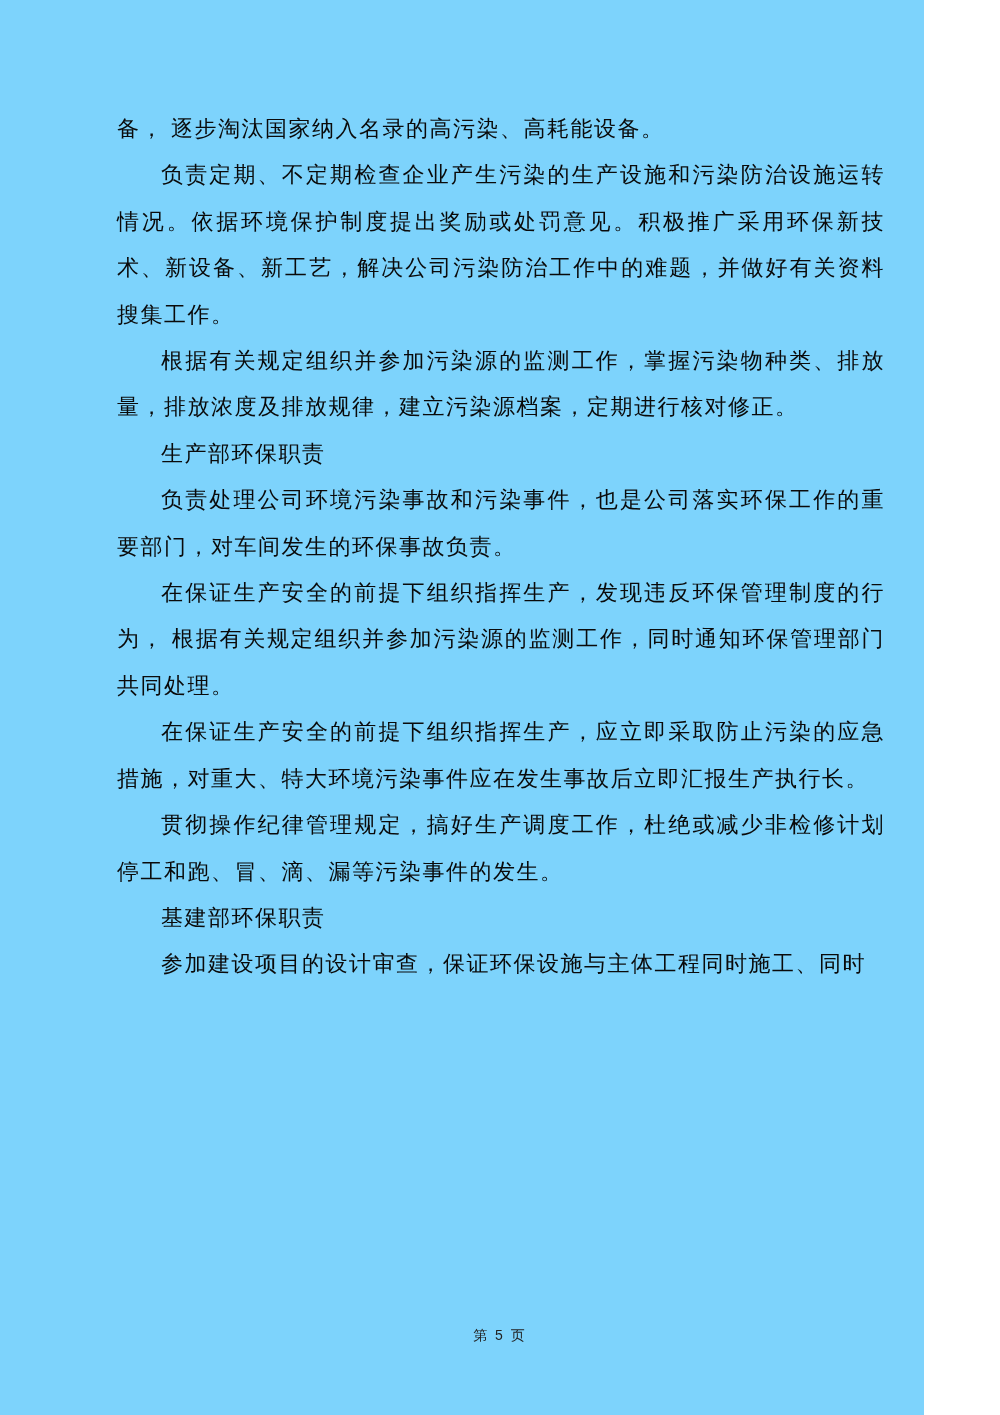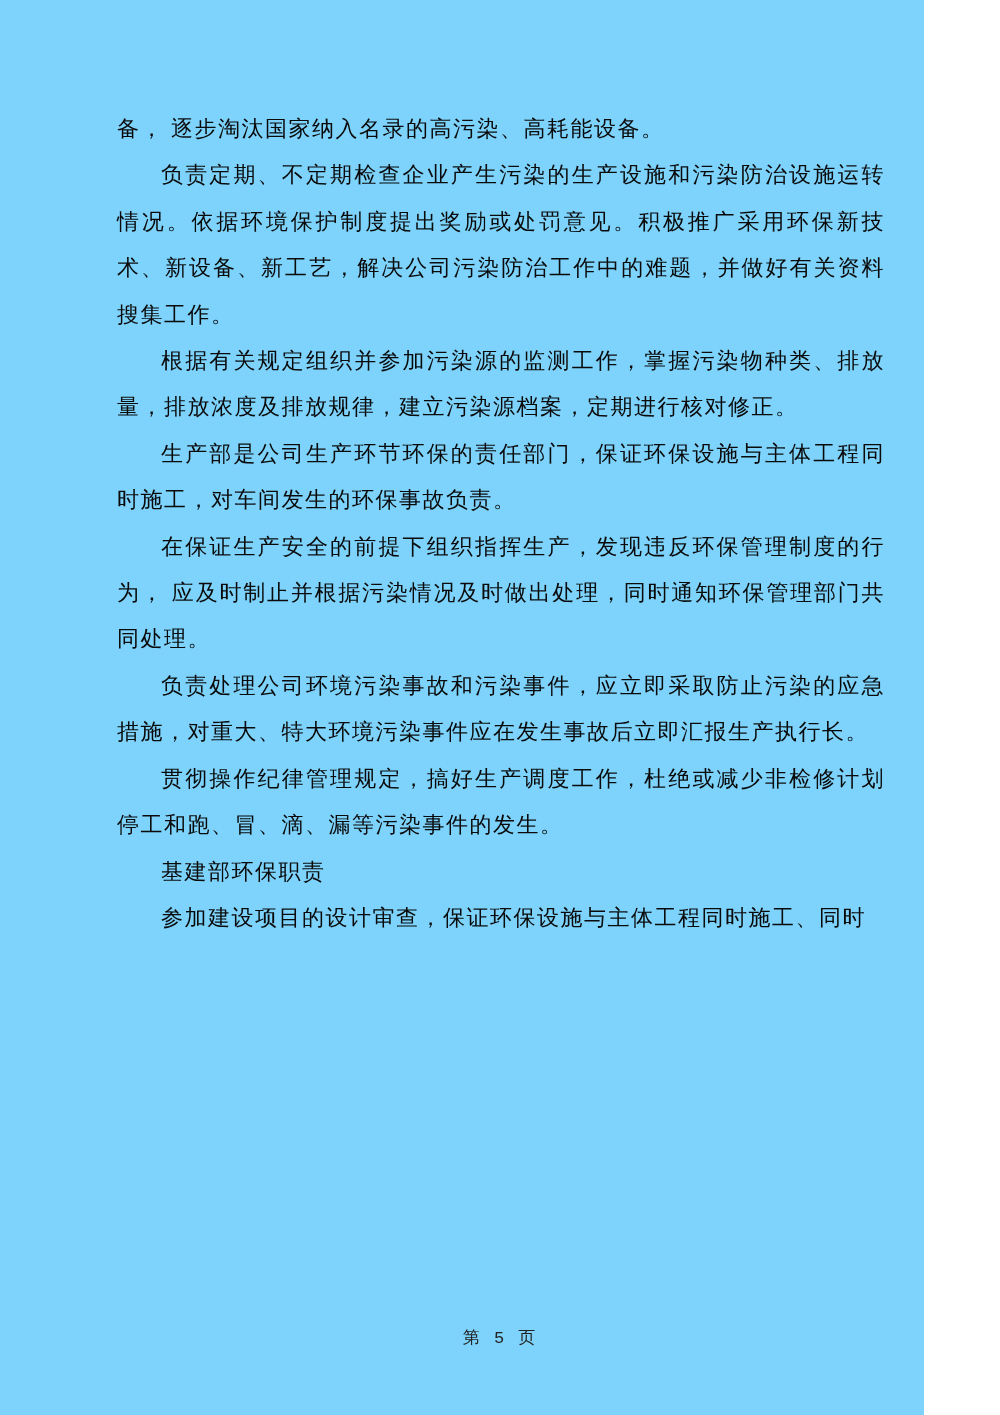--- a/index.html
+++ b/index.html
@@ -37,38 +37,39 @@
     text-indent: 2em;
   }
   .page-footer {
     position: absolute;
     top: 1326px;
     left: 0;
     width: 1000px;
     text-align: center;
   }
   .page-footer .page-num {
-    font-size: 17px;
+    font-size: 14px;
     letter-spacing: 2px;
     color: #222222;
-    font-family: Liberation Mono, monospace;
+    font-family: Liberation Sans, sans-serif;
   }
 </style>
 </head>
 <body>
 
 <div class="page">
 
   <div class="doc-content" id="doc-content">
       <p class="para">备， 逐步淘汰国家纳入名录的高污染、高耗能设备。</p>
       <p class="para indent">负责定期、不定期检查企业产生污染的生产设施和污染防治设施运转情况。依据环境保护制度提出奖励或处罚意见。积极推广采用环保新技术、新设备、新工艺，解决公司污染防治工作中的难题，并做好有关资料搜集工作。</p>
       <p class="para indent">根据有关规定组织并参加污染源的监测工作，掌握污染物种类、排放量，排放浓度及排放规律，建立污染源档案，定期进行核对修正。</p>
-      <p class="para indent">生产部是公司生产环节环保的责任部门，保证环保设施与主体工程同时施工，对车间发生的环保事故负责。</p>
-      <p class="para indent">在保证生产安全的前提下组织指挥生产，发现违反环保管理制度的行为， 应及时制止并根据污染情况及时做出处理，同时通知环保管理部门共同处理。</p>
-      <p class="para indent">负责处理公司环境污染事故和污染事件，应立即采取防止污染的应急措施，对重大、特大环境污染事件应在发生事故后立即汇报生产执行长。</p>
+      <p class="para indent">生产部环保职责</p>
+      <p class="para indent">负责处理公司环境污染事故和污染事件，也是公司落实环保工作的重要部门，对车间发生的环保事故负责。</p>
+      <p class="para indent">在保证生产安全的前提下组织指挥生产，发现违反环保管理制度的行为， 根据有关规定组织并参加污染源的监测工作，同时通知环保管理部门共同处理。</p>
+      <p class="para indent">在保证生产安全的前提下组织指挥生产，应立即采取防止污染的应急措施，对重大、特大环境污染事件应在发生事故后立即汇报生产执行长。</p>
       <p class="para indent">贯彻操作纪律管理规定，搞好生产调度工作，杜绝或减少非检修计划停工和跑、冒、滴、漏等污染事件的发生。</p>
       <p class="para indent">基建部环保职责</p>
       <p class="para indent">参加建设项目的设计审查，保证环保设施与主体工程同时施工、同时</p>
     </div>
 
   <div class="page-footer">
     <span class="page-num">第 5 页</span>
   </div>
 
 </div>

